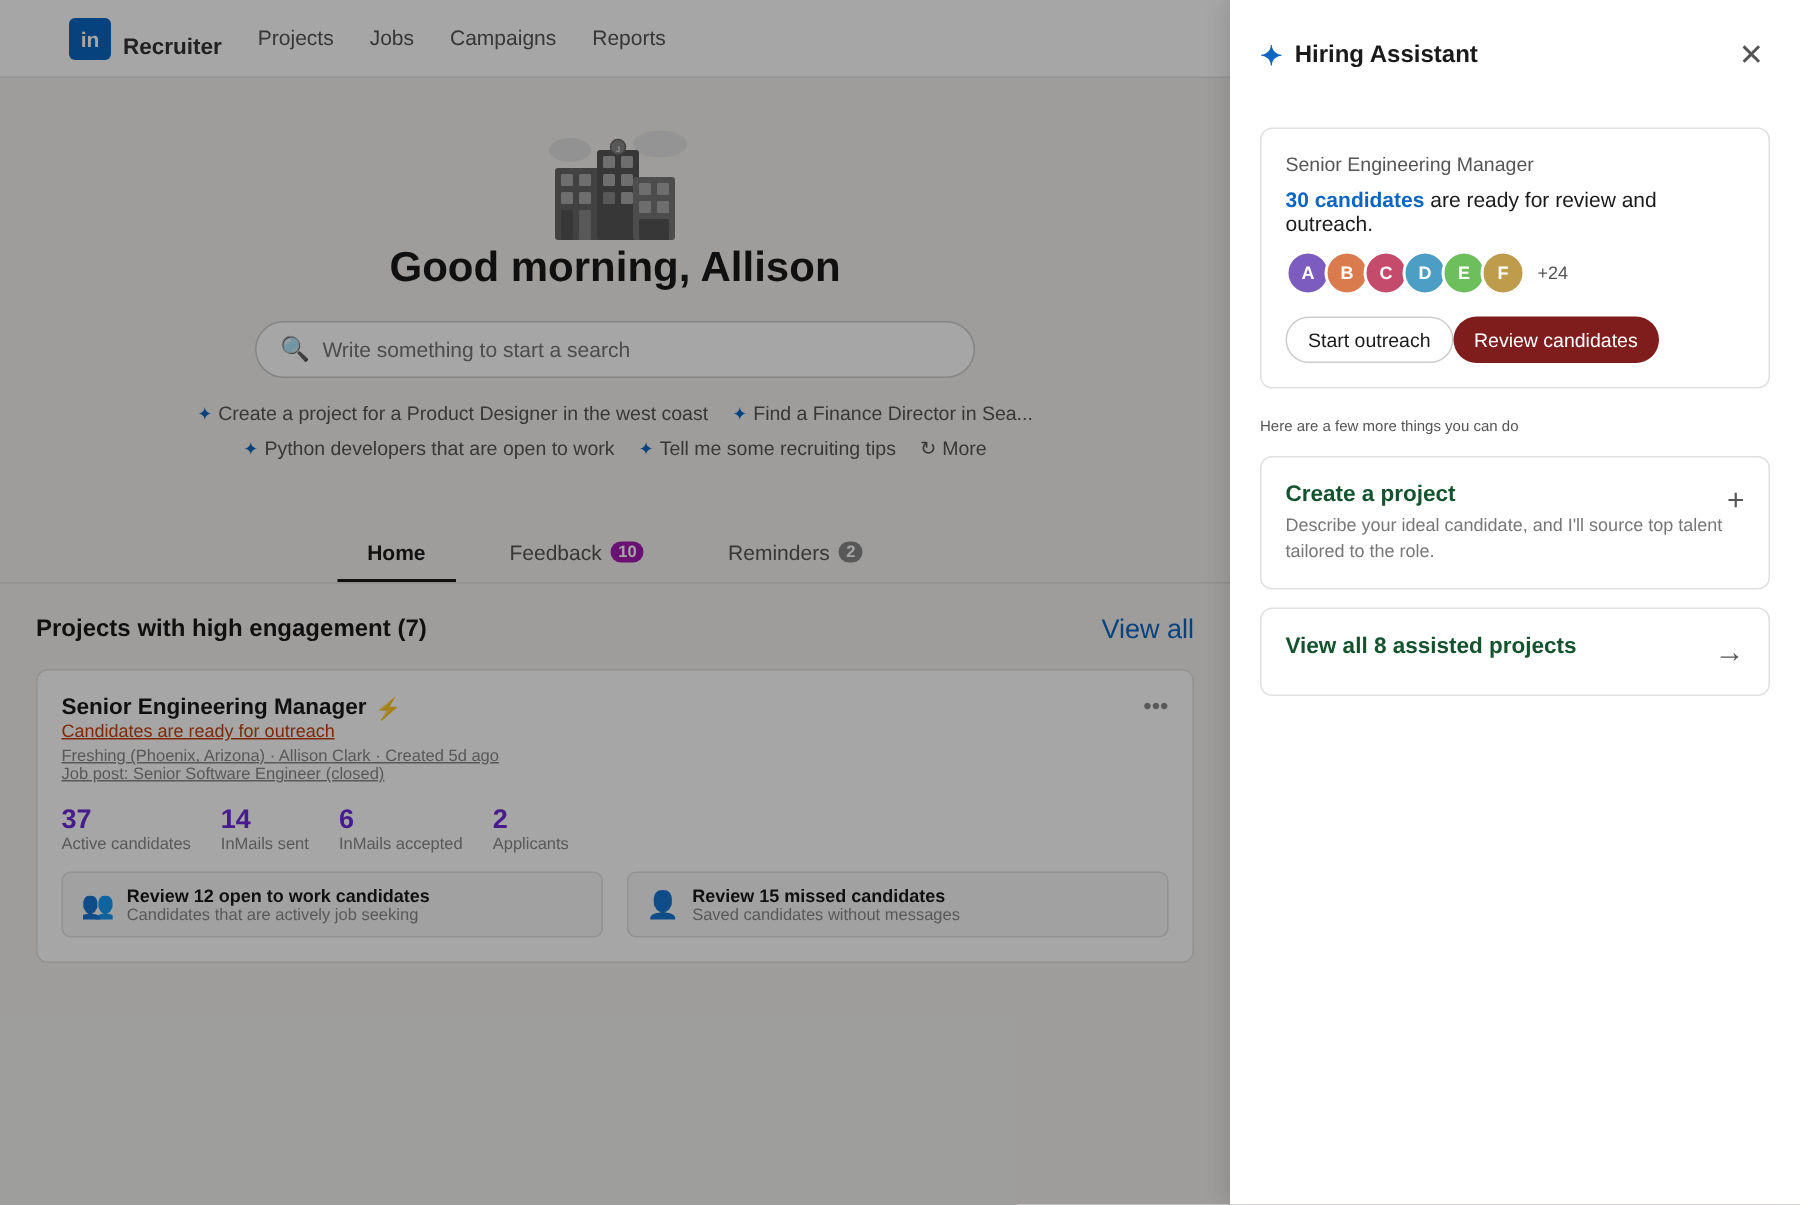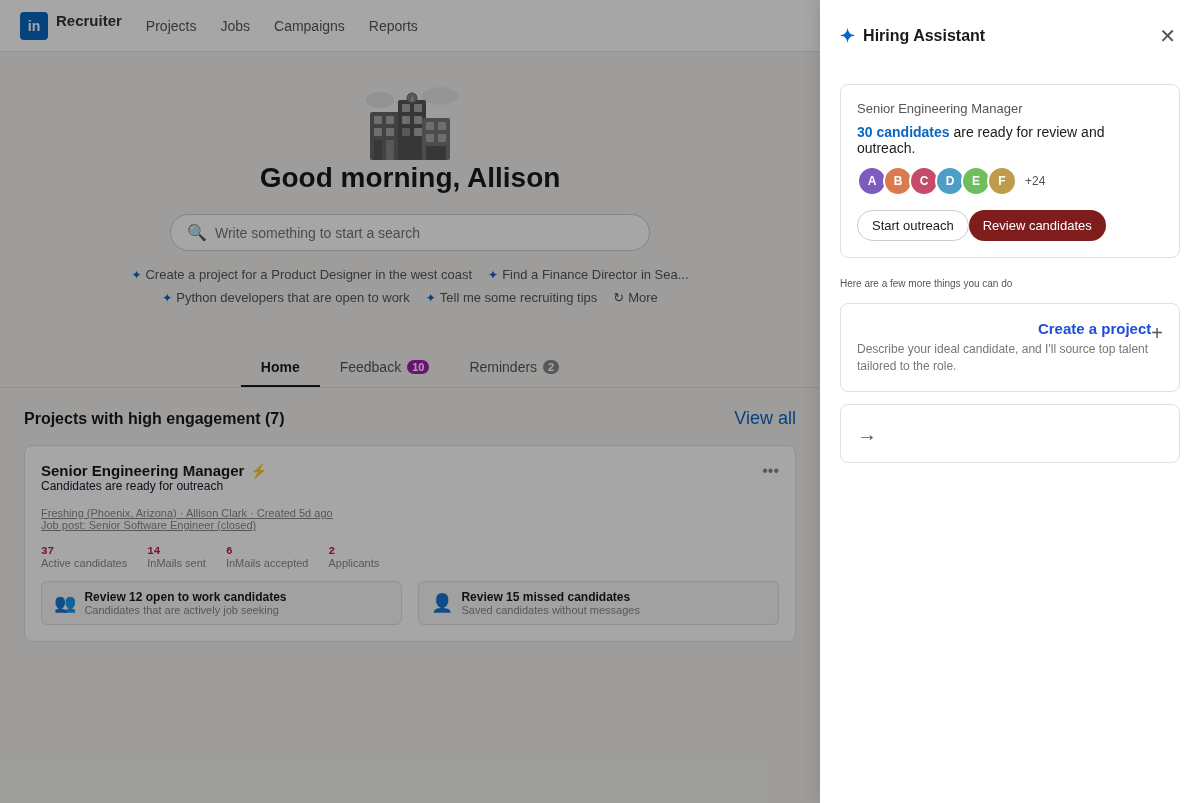--- a/index.html
+++ b/index.html
@@ -27,23 +27,24 @@
     .navbar {
       display: flex;
       align-items: center;
       padding: 12px 20px;
       background: #fff;
       border-bottom: 1px solid #e0e0e0;
       height: 52px;
     }
     .navbar-logo {
       display: flex;
-      align-items: flex-start;
+      align-items: flex-end;
       gap: 8px;
       margin-right: 24px;
+      margin-left: 26px;
     }
     .linkedin-icon {
       width: 28px; height: 28px;
       background: #0a66c2;
       border-radius: 4px;
       display: flex; align-items: center; justify-content: center;
       color: #fff;
       font-size: 14px;
       font-weight: 700;
     }
@@ -109,21 +110,21 @@
       font-size: 13px;
       color: #555;
       cursor: pointer;
     }
     .suggestion-icon { color: #0a66c2; font-size: 12px; }
 
     
     .tabs {
       display: flex;
       justify-content: center;
-      gap: 0;
+      gap: 16px;
       border-bottom: 1px solid #ddd;
       margin: 24px 0 0;
       padding: 0 20px;
     }
     .tab {
       padding: 10px 20px;
       font-size: 14px;
       color: #555;
       cursor: pointer;
       border-bottom: 2px solid transparent;
@@ -190,43 +191,43 @@
       font-size: 15px;
       font-weight: 600;
       color: #1a1a1a;
       display: flex;
       align-items: center;
       gap: 6px;
     }
     .project-lightning { color: #0a66c2; font-size: 14px; }
     .project-subtitle {
       font-size: 12px;
-      color: #0f172a;
-      margin-bottom: 14px;
+      color: #c2410c;
+      margin-bottom: 4px;
+      text-decoration: underline;
     }
     .project-meta {
       font-size: 11px;
       color: #888;
       margin-bottom: 10px;
       text-decoration: underline;
     }
     .project-stats {
       display: flex;
       gap: 20px;
       margin-bottom: 12px;
     }
     .stat-item {
       display: flex;
       flex-direction: column;
     }
     .stat-number {
-      font-size: 11px;
-      font-weight: 600;
-      color: #be185d;
-      font-family: Liberation Mono, monospace;
+      font-size: 18px;
+      font-weight: 600;
+      color: #6d28d9;
     }
     .stat-label {
       font-size: 11px;
       color: #888;
     }
     .project-actions {
       display: flex;
       gap: 16px;
     }
     .action-item {
@@ -406,23 +407,22 @@
       margin-bottom: 12px;
       display: flex;
       align-items: flex-start;
       justify-content: space-between;
       cursor: pointer;
     }
     .action-card-content {}
     .action-card-title {
       font-size: 15px;
       font-weight: 600;
-      color: #1d4ed8;
+      color: #14532d;
       margin-bottom: 4px;
-      text-align: right;
     }
     .action-card-desc {
       font-size: 12px;
       color: #777;
       line-height: 1.4;
     }
     .action-card-icon {
       font-size: 20px;
       color: #555;
       flex-shrink: 0;
@@ -635,16 +635,19 @@
 
     <div class="action-card">
       <div class="action-card-content">
         <div class="action-card-title">Create a project</div>
         <div class="action-card-desc">Describe your ideal candidate, and I'll source top talent tailored to the role.</div>
       </div>
       <div class="action-card-icon">+</div>
     </div>
 
     <div class="action-card">
+      <div class="action-card-content">
+        <div class="action-card-title">View all 8 assisted projects</div>
+      </div>
       <div class="action-card-icon">→</div>
     </div>
   </div>
 </div>
 
 </body></html>

